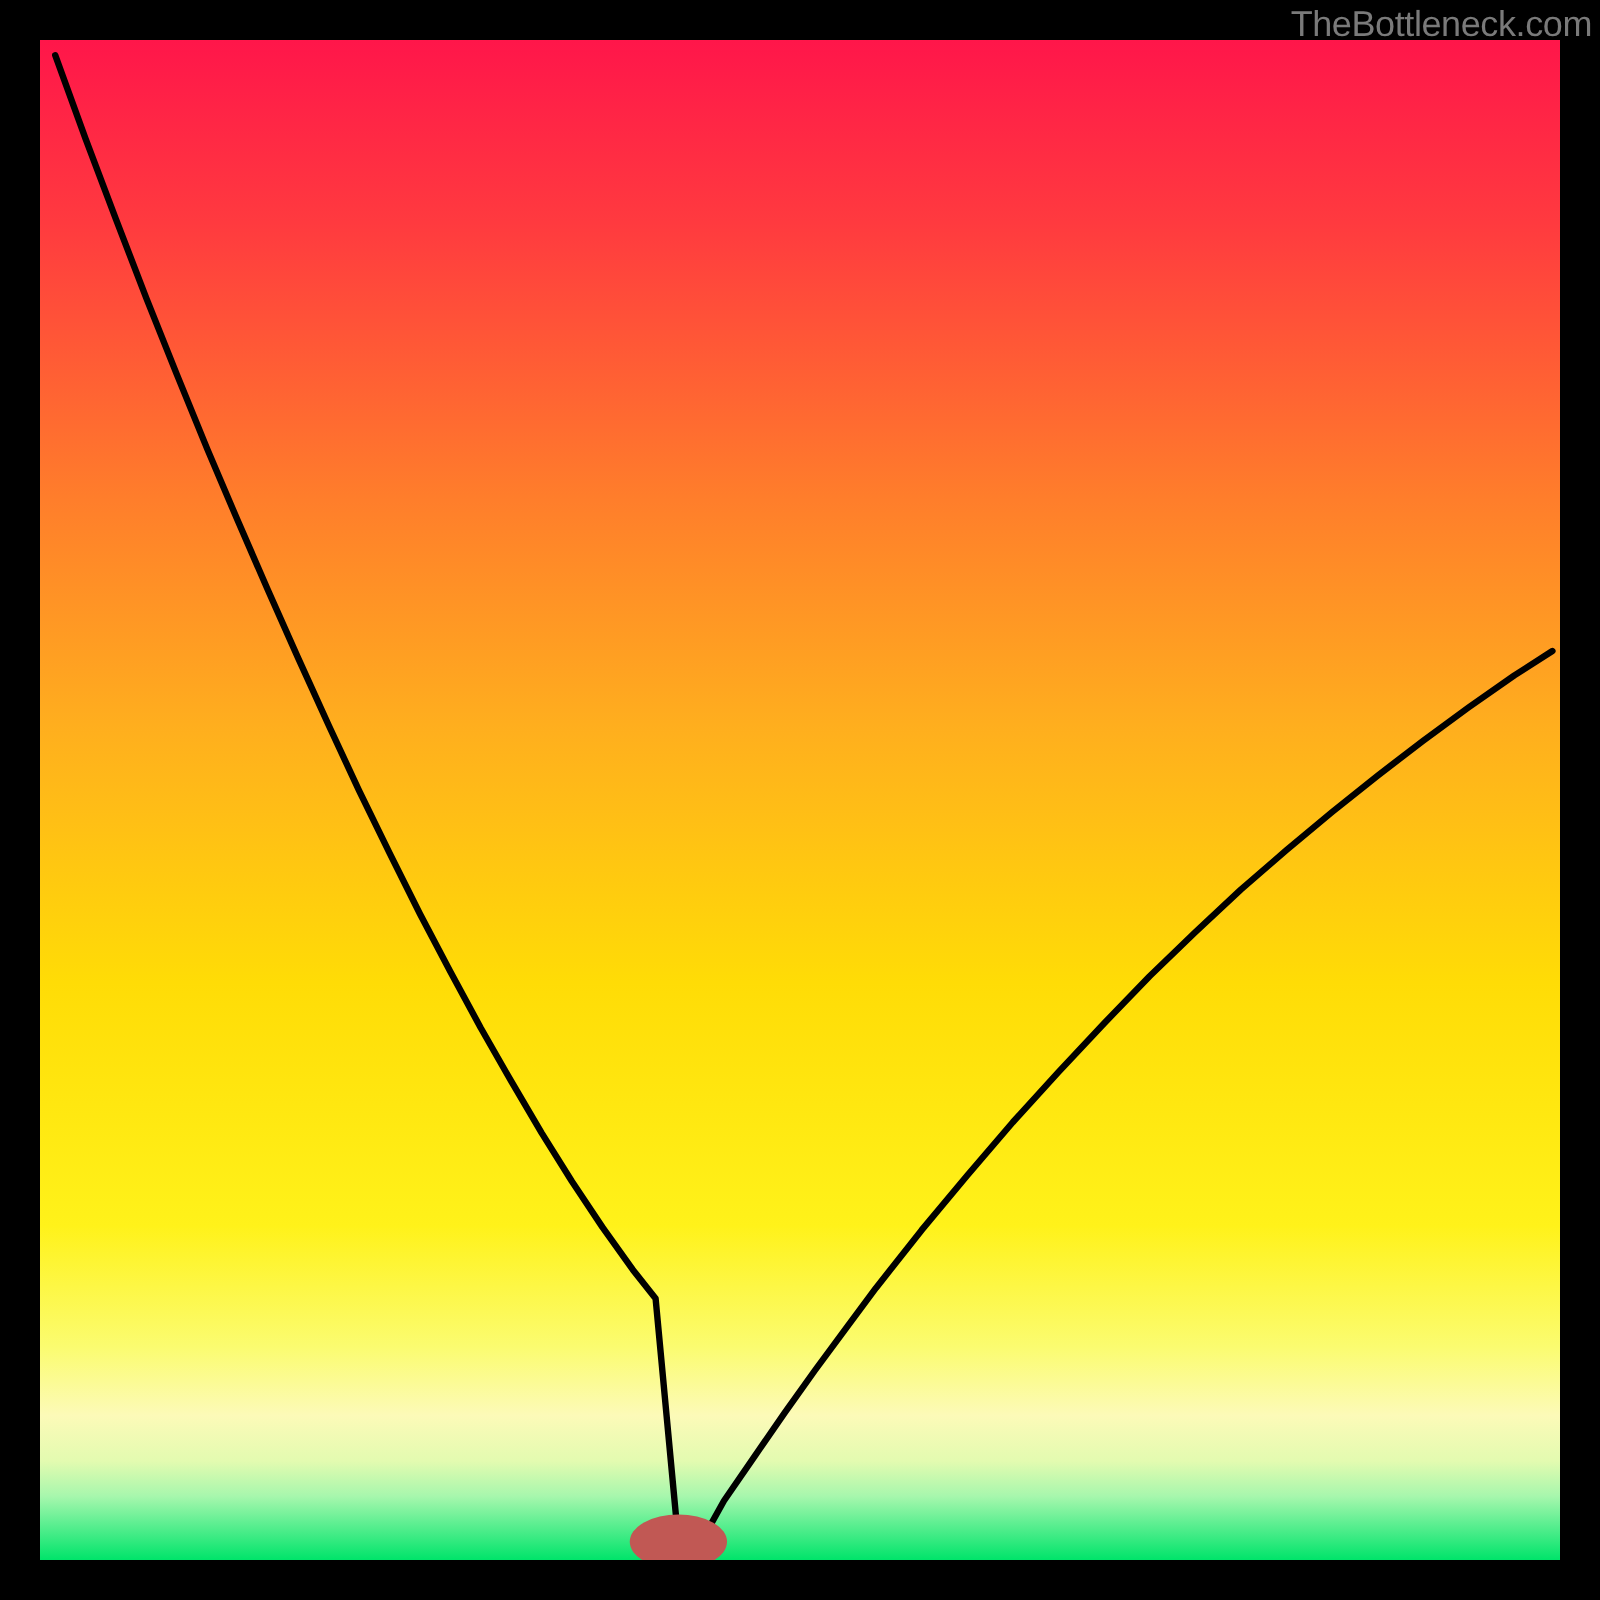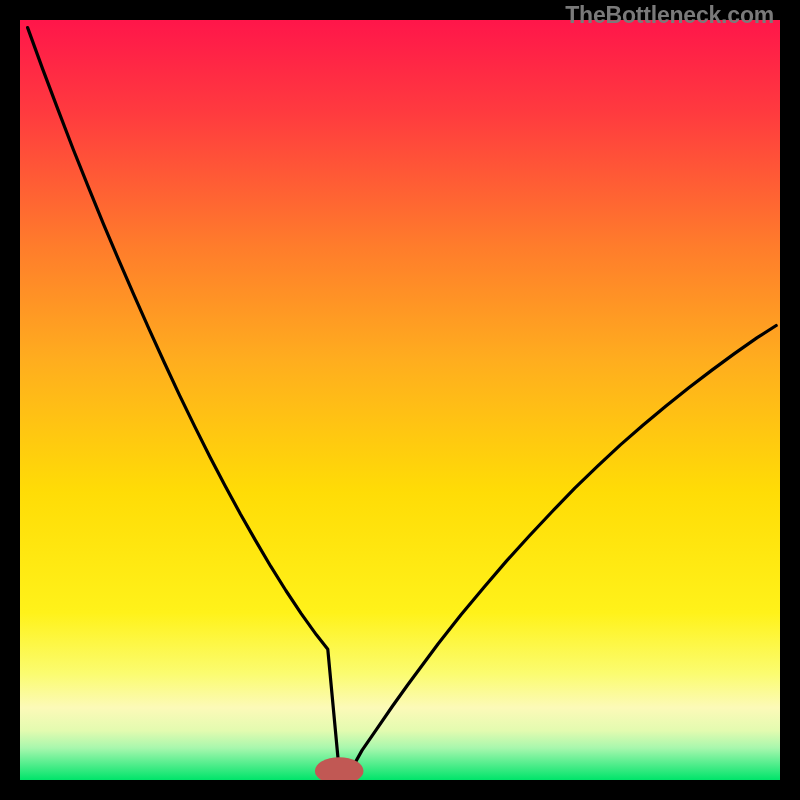--- a/index.html
+++ b/index.html
@@ -22,24 +22,24 @@
   .plot-area {
     position: absolute;
     left: 0;
     top: 0;
     width: 760px;
     height: 760px;
   }
   .watermark {
     position: absolute;
     top: 2px;
-    right: 26px;
+    right: 4px;
     color: #7a7a7a;
-    font-size: 23px;
-    font-weight: 700;
+    font-size: 18px;
+    font-weight: 400;
     letter-spacing: -0.2px;
     user-select: none;
   }
 </style>
 </head>
 <body>
 
 <div class="frame">
   <svg class="plot-area" viewBox="0 0 760 760">
     <defs>

